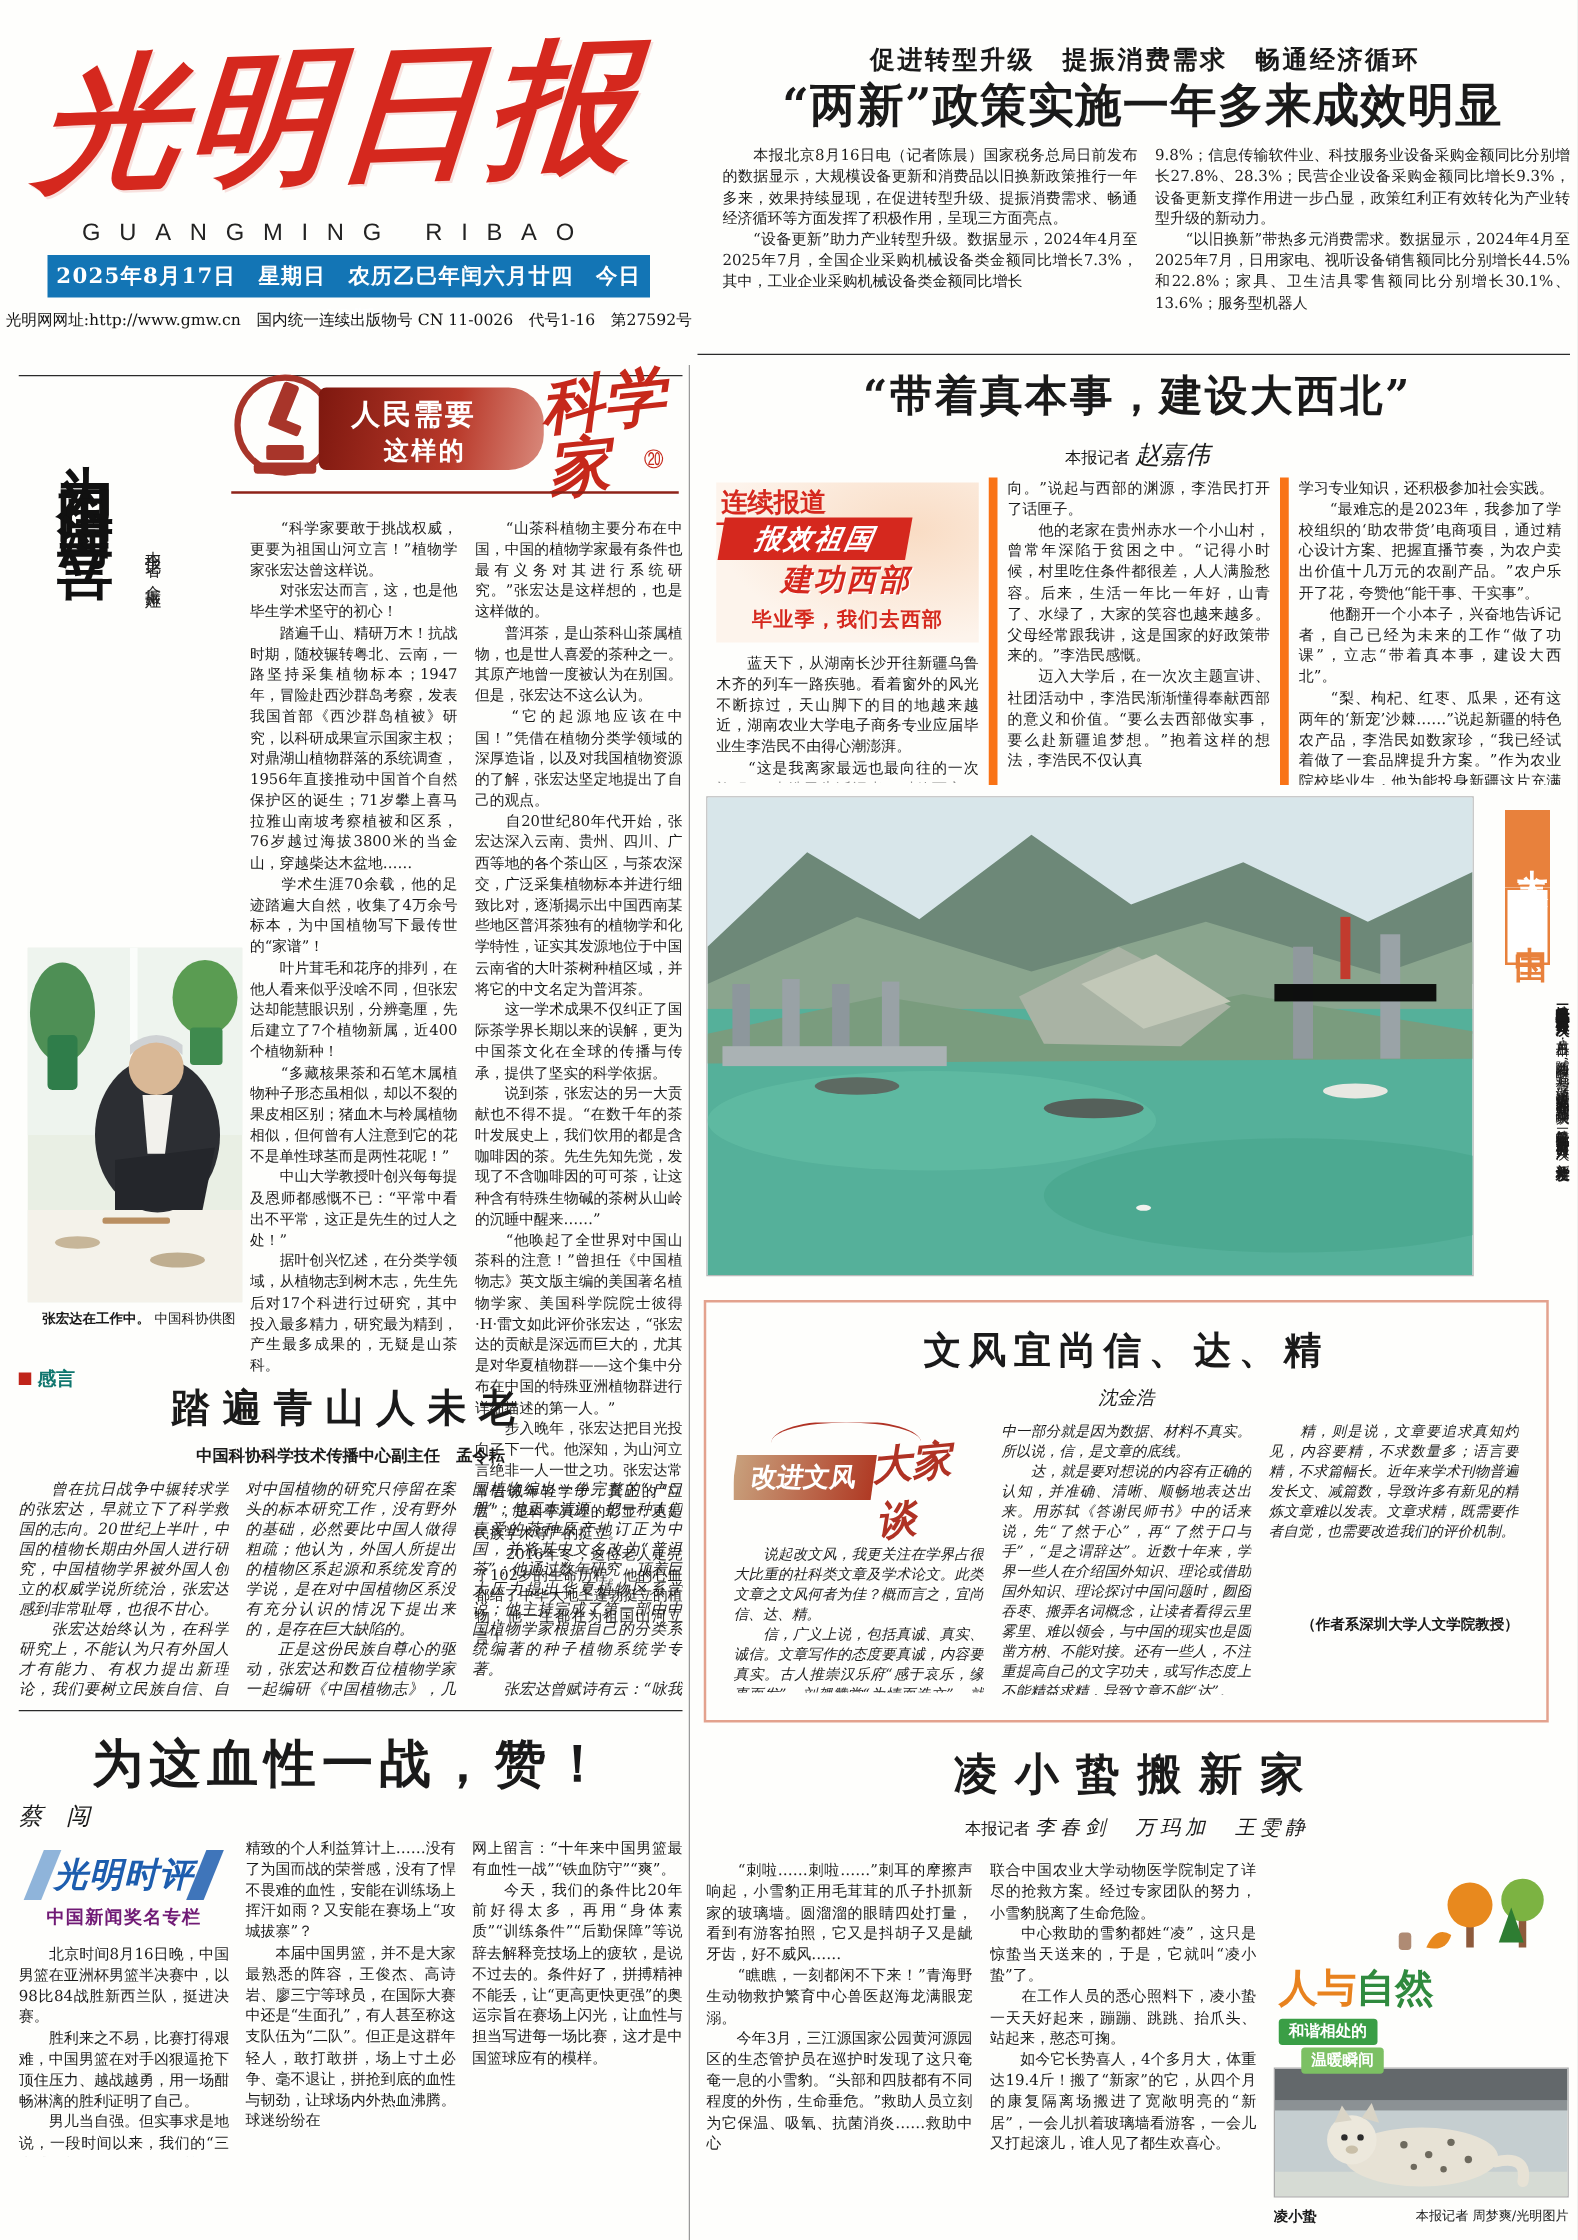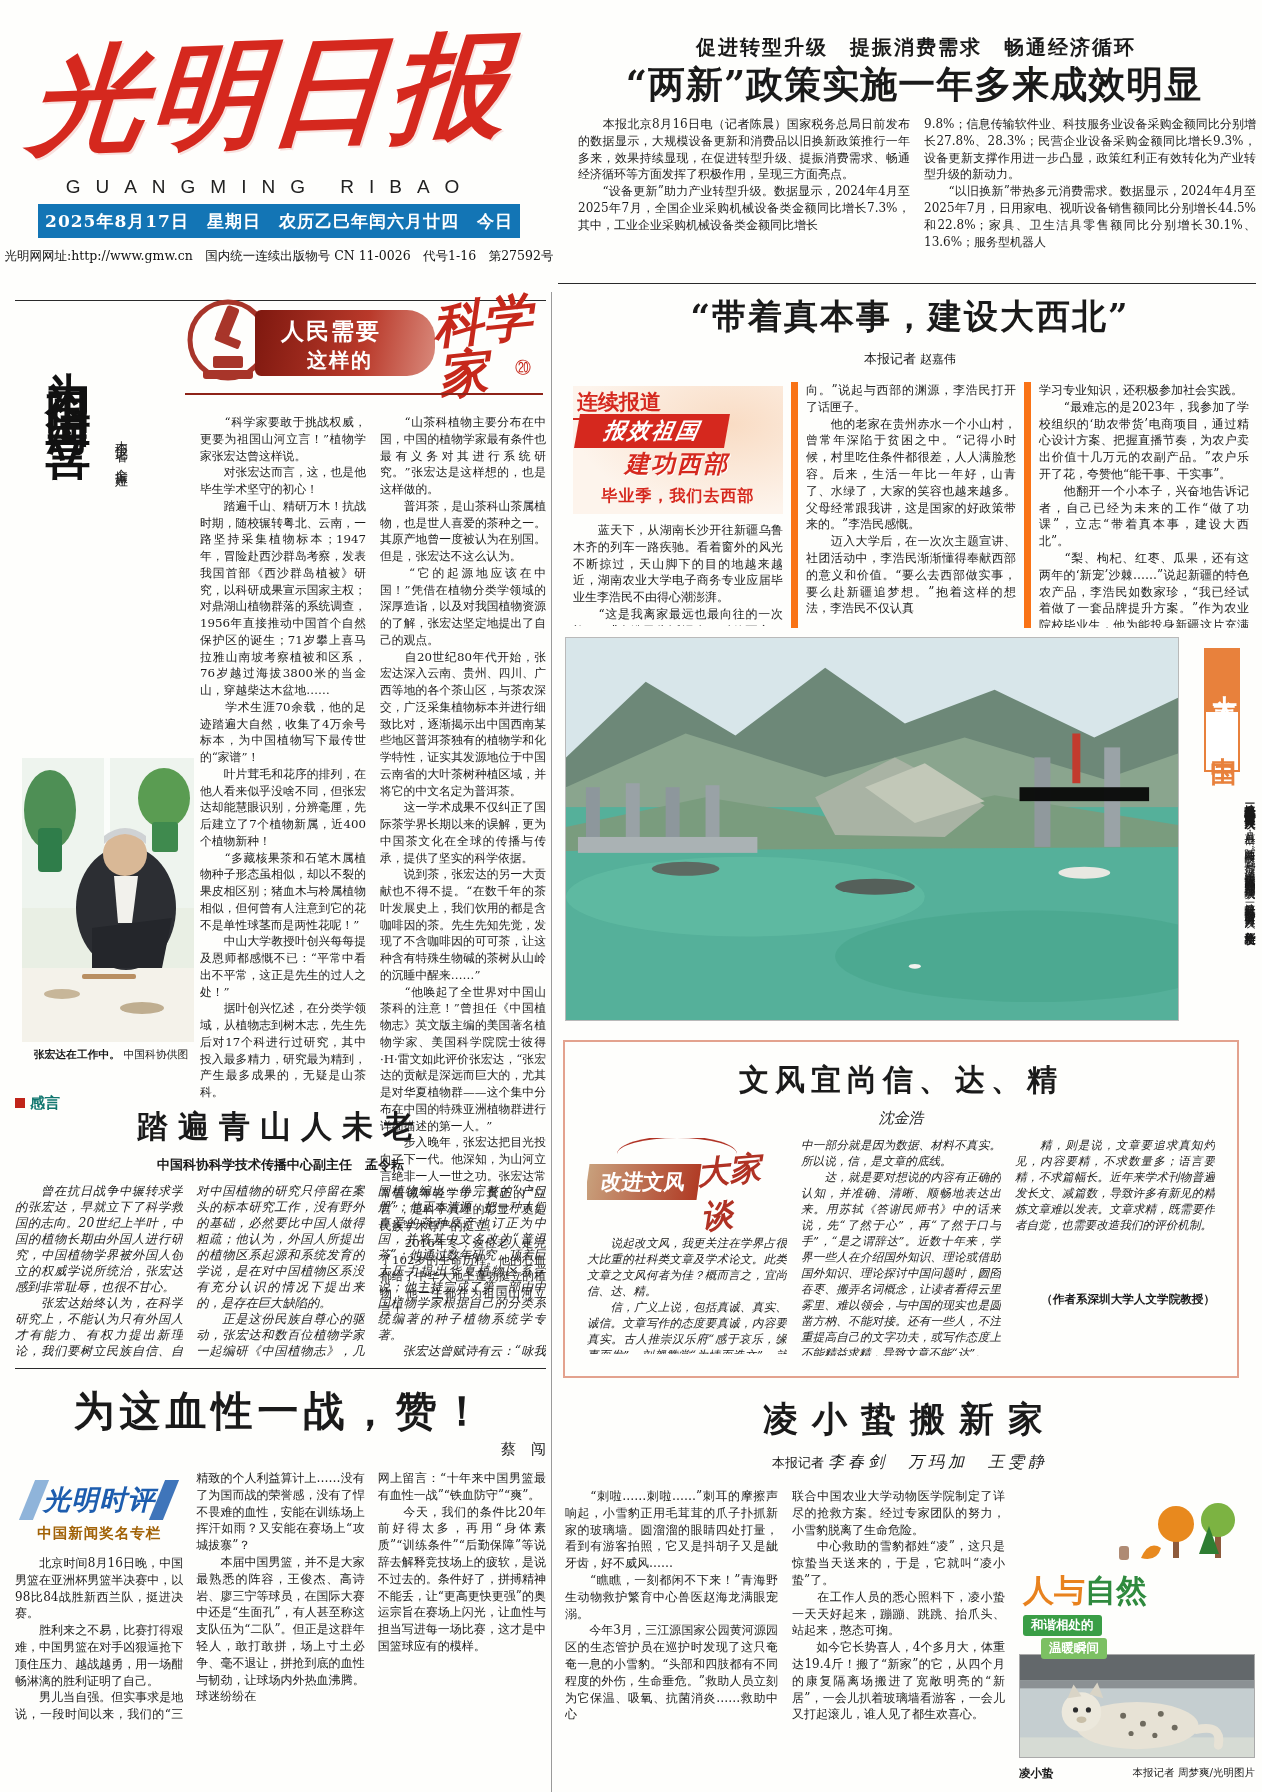--- a/index.html
+++ b/index.html
@@ -49,35 +49,35 @@
   
   .clabel{left:15px;top:1094px;font-size:15px;font-weight:bold;color:#0f766e;}
   .clabel .sq{display:inline-block;width:10px;height:10px;background:#c0241a;margin-right:5px;}
   .chead{left:15px;top:1106px;width:531px;text-align:center;font-size:31px;font-weight:bold;letter-spacing:10px;}
   .cby{left:15px;top:1156px;width:531px;text-align:center;font-size:13px;font-weight:bold;}
   .ccols{left:15px;top:1184px;width:531px;height:176px;display:flex;gap:13px;}
   .ccols .jtext{flex:1;font-style:italic;font-size:12.3px;line-height:1.30;}
   .hr-left2{top:1368px;left:15px;width:531px;}
   
   .bhead{left:15px;top:1384px;width:531px;text-align:center;font-size:41px;font-weight:bold;letter-spacing:5px;}
-  .bby{left:15px;top:1440px;width:531px;text-align:right;font-size:15px;}
+  .bby{left:15px;top:1440px;width:531px;text-align:left;font-size:19px;font-style:italic;}
   .bcols{left:15px;top:1470px;width:531px;height:316px;display:flex;gap:13px;}
   .bcols .col{flex:1;}
   .gm-badge{width:168px;margin:10px auto 12px auto;text-align:center;position:relative;}
   .gm-badge .t1{display:inline-block;font-size:27px;font-weight:bold;font-style:italic;color:#1d5dae;
                 letter-spacing:1px;position:relative;padding:2px 10px;}
   .gm-badge .t1:before{content:"";position:absolute;left:-6px;top:0;width:14px;height:100%;
                 background:#7ba7d4;transform:skewX(-22deg);opacity:.85;}
   .gm-badge .t1:after{content:"";position:absolute;right:-6px;top:0;width:14px;height:100%;
                 background:#1d5dae;transform:skewX(-22deg);opacity:.85;}
-  .gm-badge .t2{font-size:14.5px;font-weight:bold;color:#a16207;margin-top:4px;letter-spacing:1px;}
+  .gm-badge .t2{font-size:14.5px;font-weight:bold;color:#701a75;margin-top:4px;letter-spacing:1px;}
   
   .whead{left:560px;top:294px;width:700px;text-align:center;font-size:34px;font-weight:bold;letter-spacing:2px;}
   .wby{left:560px;top:350px;width:700px;text-align:center;font-size:13px;}
-  .wby .name{font-size:12px;margin-left:0;}
+  .wby .name{font-style:italic;font-size:20px;margin-left:0;}
   .wcols{left:565px;top:382px;width:692px;height:246px;display:flex;}
   .wcols .col{flex:1;padding:0 8px;}
   .wcols .col+.col{border-left:7px solid #f97316;}
   .wbadge{position:relative;width:210px;height:128px;margin:4px auto 8px auto;
           background:radial-gradient(ellipse at 75% 30%,#f9dcc4,#fdf4ec 70%);overflow:hidden;}
   .wbadge .t0{font-size:21px;font-weight:bold;color:#d5281e;border-bottom:2px solid #d5281e;
               display:inline-block;padding:2px 4px;}
   .wbadge .b1{position:absolute;left:4px;top:28px;width:150px;background:#d5281e;color:#fff;
               font-size:22px;font-weight:bold;font-style:italic;text-align:center;
               transform:skewX(-10deg);padding:2px 0;letter-spacing:2px;}

